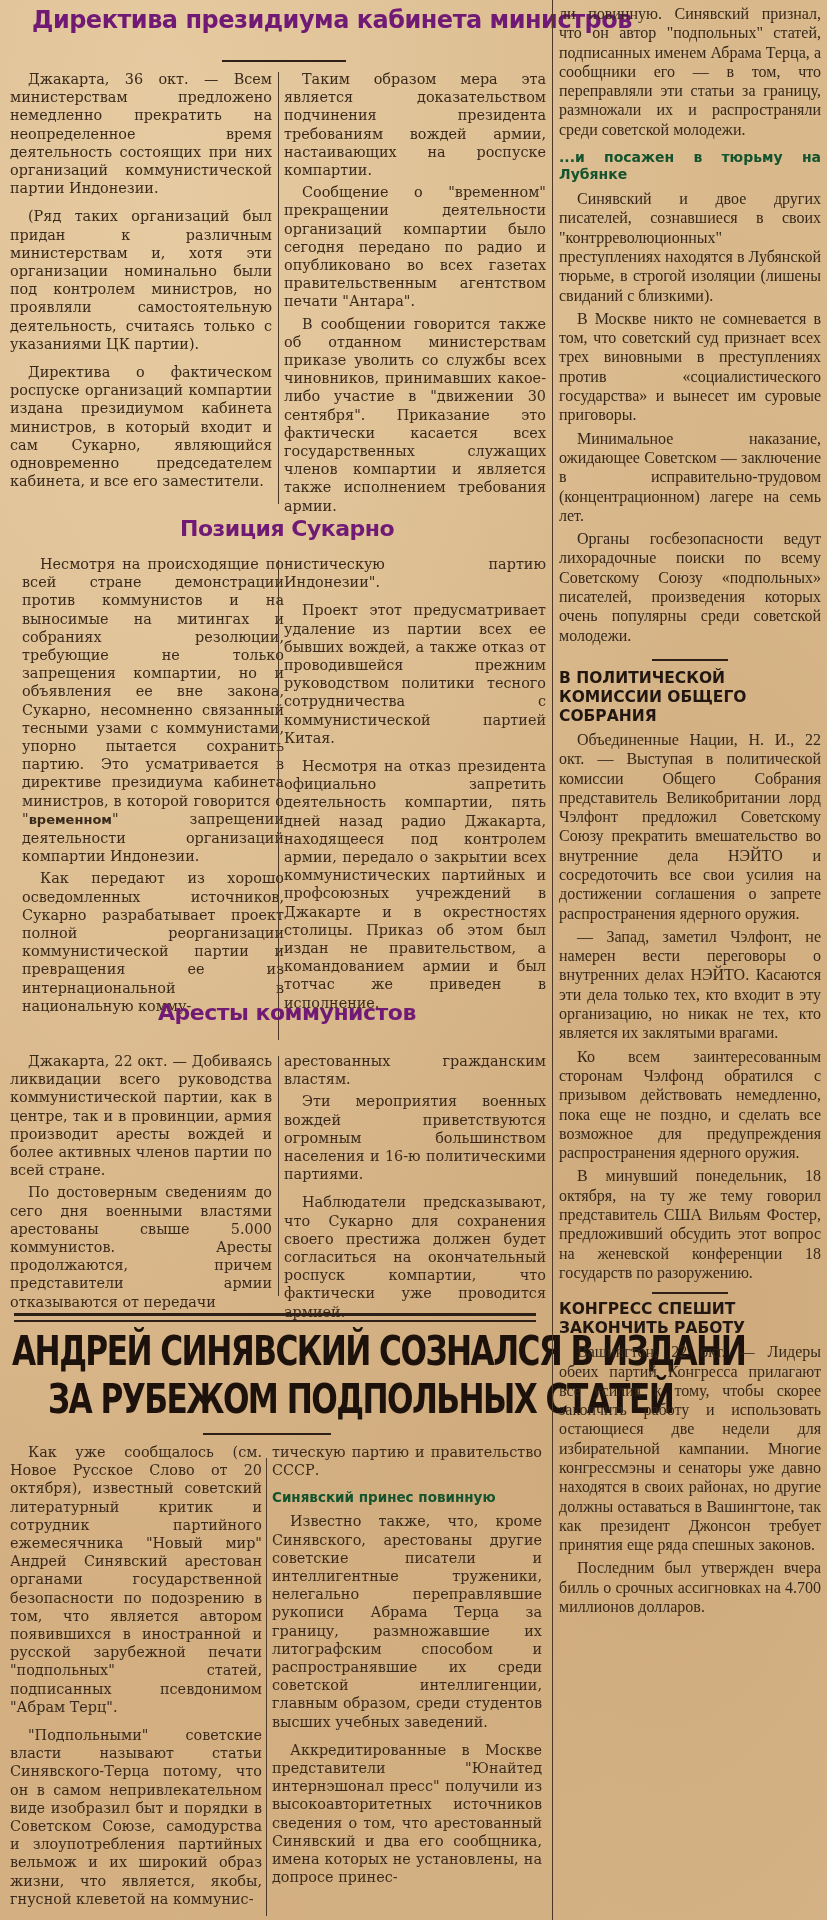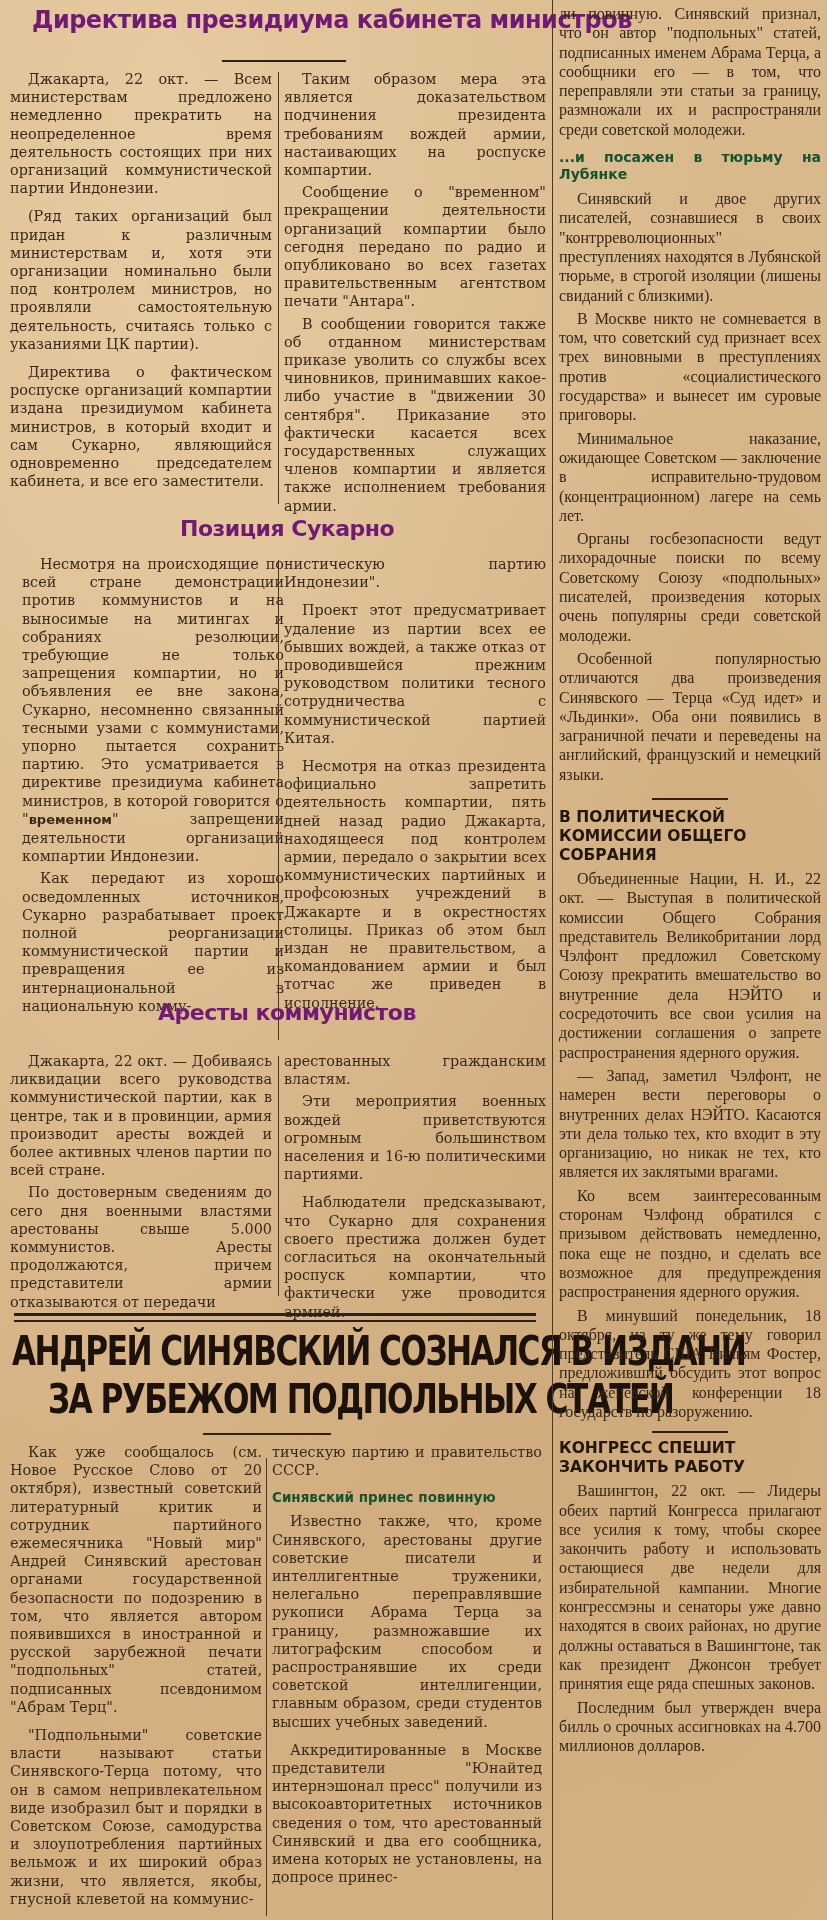--- a/index.html
+++ b/index.html
@@ -44,21 +44,21 @@
     font-size: 40px; letter-spacing: -2px; transform: scaleX(0.78); transform-origin: left top;
     color: #1c120b; white-space: nowrap; line-height: 46px;
   }
 </style>
 </head>
 <body>
 
 <div class="abs hl" style="left:32px; top:6px; font-size:24px;">Директива президиума кабинета министров</div>
 <div class="hrule" style="left:222px; top:60px; width:124px;"></div>
 <div class="col" style="left:10px; top:70px; width:262px;">
-  <p>Джакарта, 22 окт. — Всем министерствам предложено немедленно прекратить на неопределенное время деятельность состоящих при них организаций коммунистической партии Индонезии.</p>
+  <p>Джакарта, 36 окт. — Всем министерствам предложено немедленно прекратить на неопределенное время деятельность состоящих при них организаций коммунистической партии Индонезии.</p>
   <p class="sp">(Ряд таких организаций был придан к различным министерствам и, хотя эти организации номинально были под контролем министров, но проявляли самостоятельную деятельность, считаясь только с указаниями ЦК партии).</p>
   <p class="sp">Директива о фактическом роспуске организаций компартии издана президиумом кабинета министров, в который входит и сам Сукарно, являющийся одновременно председателем кабинета, и все его заместители.</p>
 </div>
 <div class="vrule" style="left:278px; top:72px; height:432px;"></div>
 <div class="col" style="left:284px; top:70px; width:262px;">
   <p>Таким образом мера эта является доказательством подчинения президента требованиям вождей армии, настаивающих на роспуске компартии.</p>
   <p>Сообщение о "временном" прекращении деятельности организаций компартии было сегодня передано по радио и опубликовано во всех газетах правительственным агентством печати "Антара".</p>
   <p>В сообщении говорится также об отданном министерствам приказе уволить со службы всех чиновников, принимавших какое-либо участие в "движении 30 сентября". Приказание это фактически касается всех государственных служащих членов компартии и является также исполнением требования армии.</p>
 </div>
 
@@ -106,21 +106,20 @@
 </div>
 
 <div class="vrule" style="left:552px; top:0px; height:1920px;"></div>
 <div class="col right-col" style="left:559px; top:4px; width:262px;">
   <p style="text-indent:0">ли повинную. Синявский признал, что он автор "подпольных" статей, подписанных именем Абрама Терца, а сообщники его — в том, что переправляли эти статьи за границу, размножали их и распространяли среди советской молодежи.</p>
   <div class="sub" style="font-size:14px">...и посажен в тюрьму на Лубянке</div>
   <p>Синявский и двое других писателей, сознавшиеся в своих "контрреволюционных" преступлениях находятся в Лубянской тюрьме, в строгой изоляции (лишены свиданий с близкими).</p>
   <p>В Москве никто не сомневается в том, что советский суд признает всех трех виновными в преступлениях против «социалистического государства» и вынесет им суровые приговоры.</p>
   <p>Минимальное наказание, ожидающее Советском — заключение в исправительно-трудовом (концентрационном) лагере на семь лет.</p>
   <p>Органы госбезопасности ведут лихорадочные поиски по всему Советскому Союзу «подпольных» писателей, произведения которых очень популярны среди советской молодежи.</p>
-  <p>Особенной популярностью отличаются два произведения Синявского — Терца «Суд идет» и «Льдинки». Оба они появились в заграничной печати и переведены на английский, французский и немецкий языки.</p>
 
   <div style="width:76px; height:2px; background:#2e2016; margin:14px auto 8px auto;"></div>
   <div class="caps">В ПОЛИТИЧЕСКОЙ КОМИССИИ ОБЩЕГО СОБРАНИЯ</div>
   <p>Объединенные Нации, Н. И., 22 окт. — Выступая в политической комиссии Общего Собрания представитель Великобритании лорд Чэлфонт предложил Советскому Союзу прекратить вмешательство во внутренние дела НЭЙТО и сосредоточить все свои усилия на достижении соглашения о запрете распространения ядерного оружия.</p>
   <p>— Запад, заметил Чэлфонт, не намерен вести переговоры о внутренних делах НЭЙТО. Касаются эти дела только тех, кто входит в эту организацию, но никак не тех, кто является их заклятыми врагами.</p>
   <p>Ко всем заинтересованным сторонам Чэлфонд обратился с призывом действовать немедленно, пока еще не поздно, и сделать все возможное для предупреждения распространения ядерного оружия.</p>
   <p>В минувший понедельник, 18 октября, на ту же тему говорил представитель США Вильям Фостер, предложивший обсудить этот вопрос на женевской конференции 18 государств по разоружению.</p>
 
   <div style="width:76px; height:2px; background:#2e2016; margin:10px auto 6px auto;"></div>
   <div class="caps">КОНГРЕСС СПЕШИТ ЗАКОНЧИТЬ РАБОТУ</div>

